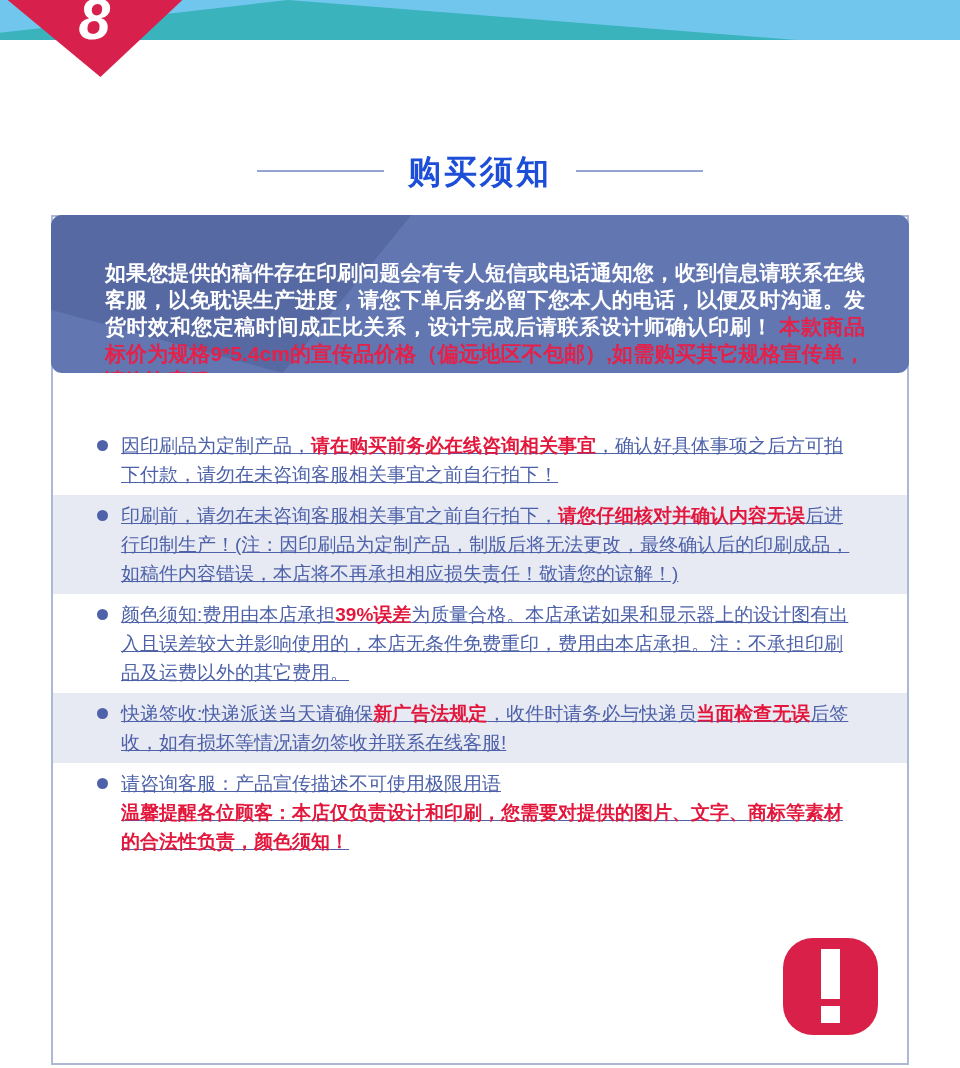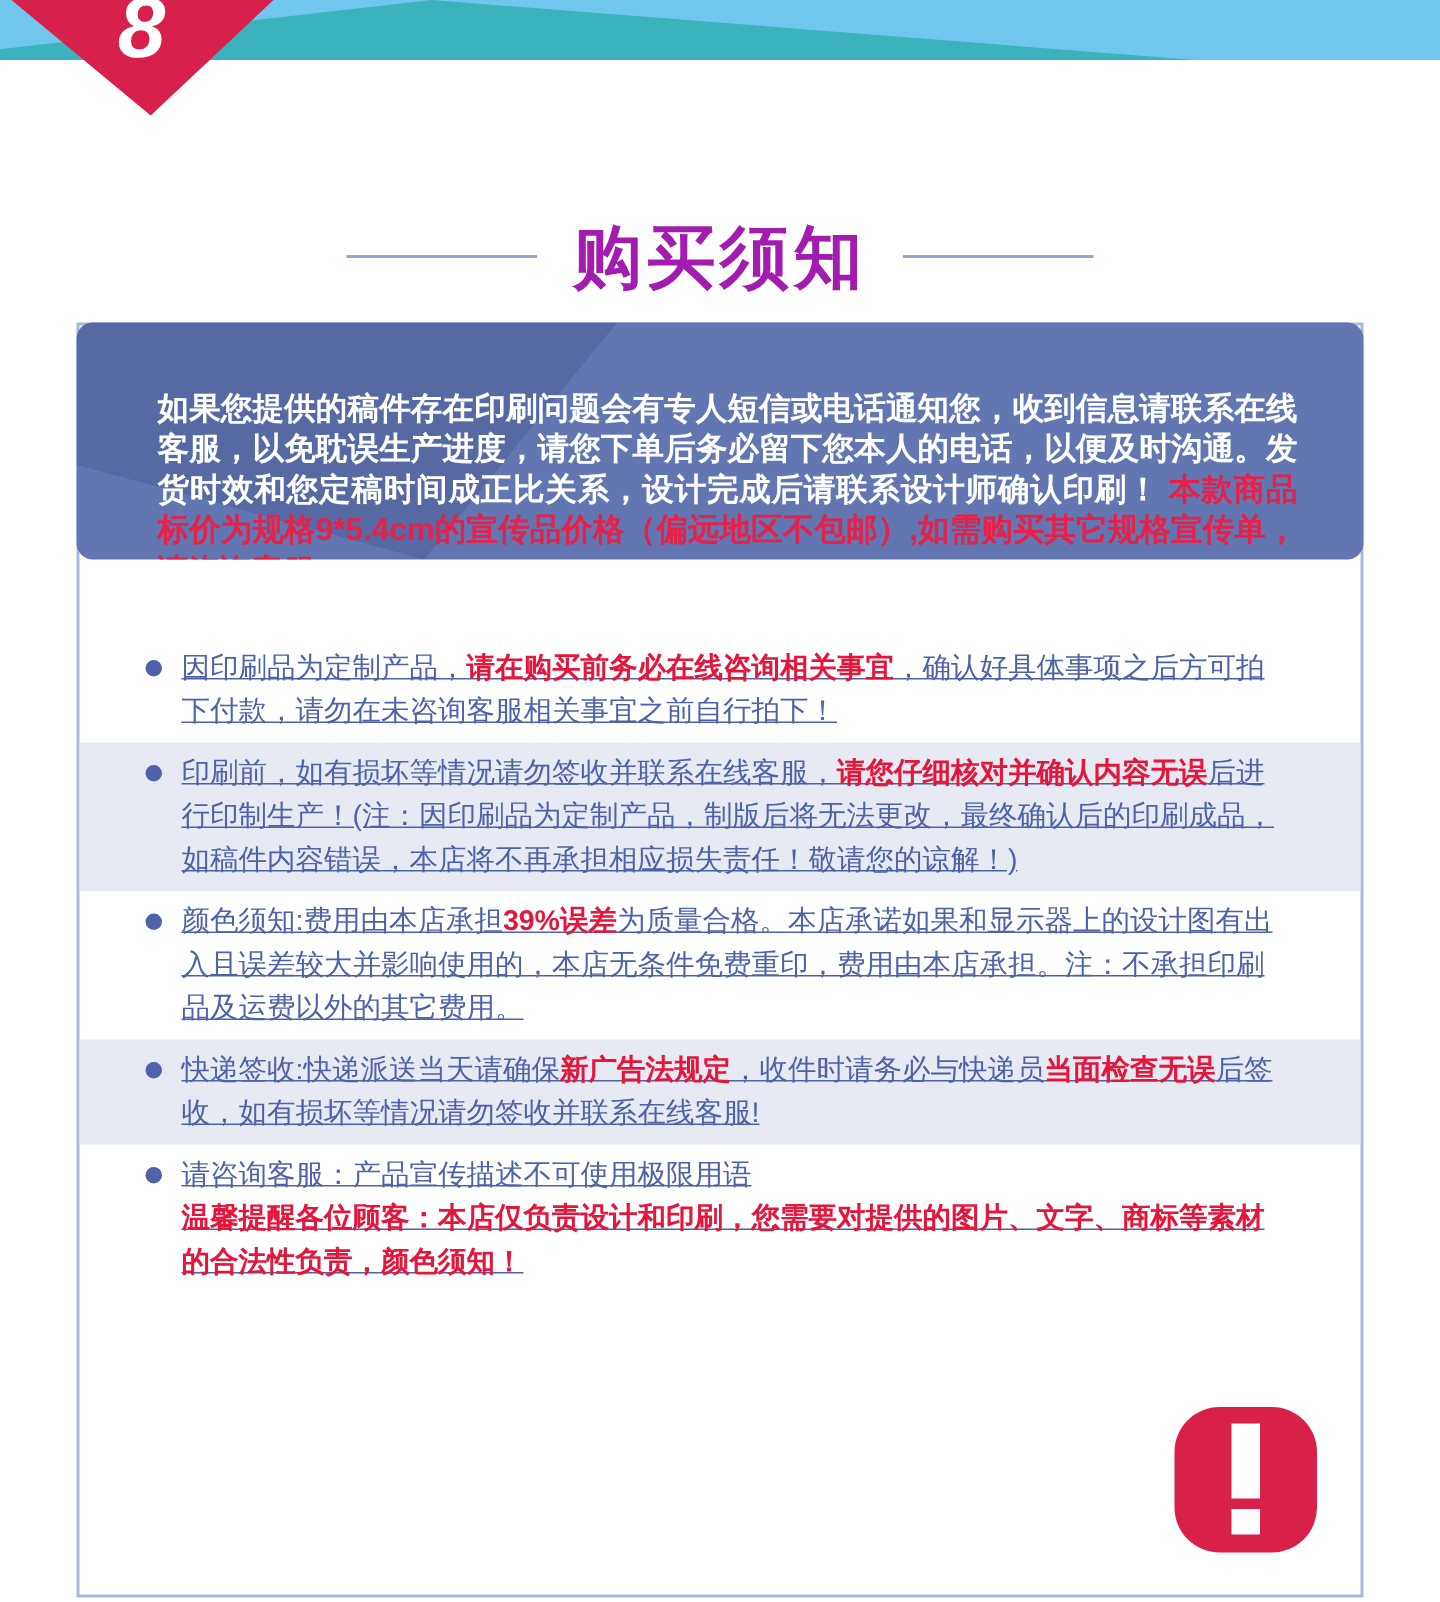--- a/index.html
+++ b/index.html
@@ -36,21 +36,21 @@
     line-height:1;
   }
 
   
   .title-row{
     position:absolute;left:0;top:148px;width:960px;height:46px;
     display:flex;align-items:center;justify-content:center;gap:24px;
   }
   .title-line{display:block;width:127px;height:2px;background:#96a4d1;}
   .title-text{
-    margin:0;font-size:46px;font-weight:bold;color:#a21caf;
+    margin:0;font-size:33px;font-weight:bold;color:#1d4ed8;
     letter-spacing:3px;line-height:1;
   }
 
   
   .box{
     position:absolute;left:51px;top:215px;width:854px;height:846px;
     border:2px solid #adb7d6;background:#ffffff;
   }
 
   
@@ -129,21 +129,21 @@
       <p class="panel-text"><span>如果您提供的稿件存在印刷问题会有专人短信或电话通知您，收到信息请联系在线客服，以免耽误生产进度，请您下单后务必留下您本人的电话，以便及时沟通。发货时效和您定稿时间成正比关系，设计完成后请联系设计师确认印刷！</span><span class="panel-red"> 本款商品标价为规格9*5.4cm的宣传品价格（偏远地区不包邮）,如需购买其它规格宣传单，请咨询客服。</span></p>
     </div>
 
     <div class="notice-list">
         <div class="notice-item">
           <span class="bullet-dot"></span>
           <p class="notice-text"><span>因印刷品为定制产品，</span><span class="red-bold">请在购买前务必在线咨询相关事宜</span><span>，确认好具体事项之后方可拍下付款，请勿在未咨询客服相关事宜之前自行拍下！</span></p>
         </div>
         <div class="notice-item alt">
           <span class="bullet-dot"></span>
-          <p class="notice-text"><span>印刷前，如有损坏等情况请勿签收并联系在线客服，</span><span class="red-bold">请您仔细核对并确认内容无误</span><span>后进行印制生产！(注：因印刷品为定制产品，制版后将无法更改，最终确认后的印刷成品，如稿件内容错误，本店将不再承担相应损失责任！敬请您的谅解！)</span></p>
+          <p class="notice-text"><span>印刷前，请勿在未咨询客服相关事宜之前自行拍下，</span><span class="red-bold">请您仔细核对并确认内容无误</span><span>后进行印制生产！(注：因印刷品为定制产品，制版后将无法更改，最终确认后的印刷成品，如稿件内容错误，本店将不再承担相应损失责任！敬请您的谅解！)</span></p>
         </div>
         <div class="notice-item">
           <span class="bullet-dot"></span>
           <p class="notice-text"><span>颜色须知:费用由本店承担</span><span class="red-bold">39%误差</span><span>为质量合格。本店承诺如果和显示器上的设计图有出入且误差较大并影响使用的，本店无条件免费重印，费用由本店承担。注：不承担印刷品及运费以外的其它费用。</span></p>
         </div>
         <div class="notice-item alt">
           <span class="bullet-dot"></span>
           <p class="notice-text"><span>快递签收:快递派送当天请确保</span><span class="red-bold">新广告法规定</span><span>，收件时请务必与快递员</span><span class="red-bold">当面检查无误</span><span>后签收，如有损坏等情况请勿签收并联系在线客服!</span></p>
         </div>
         <div class="notice-item">

